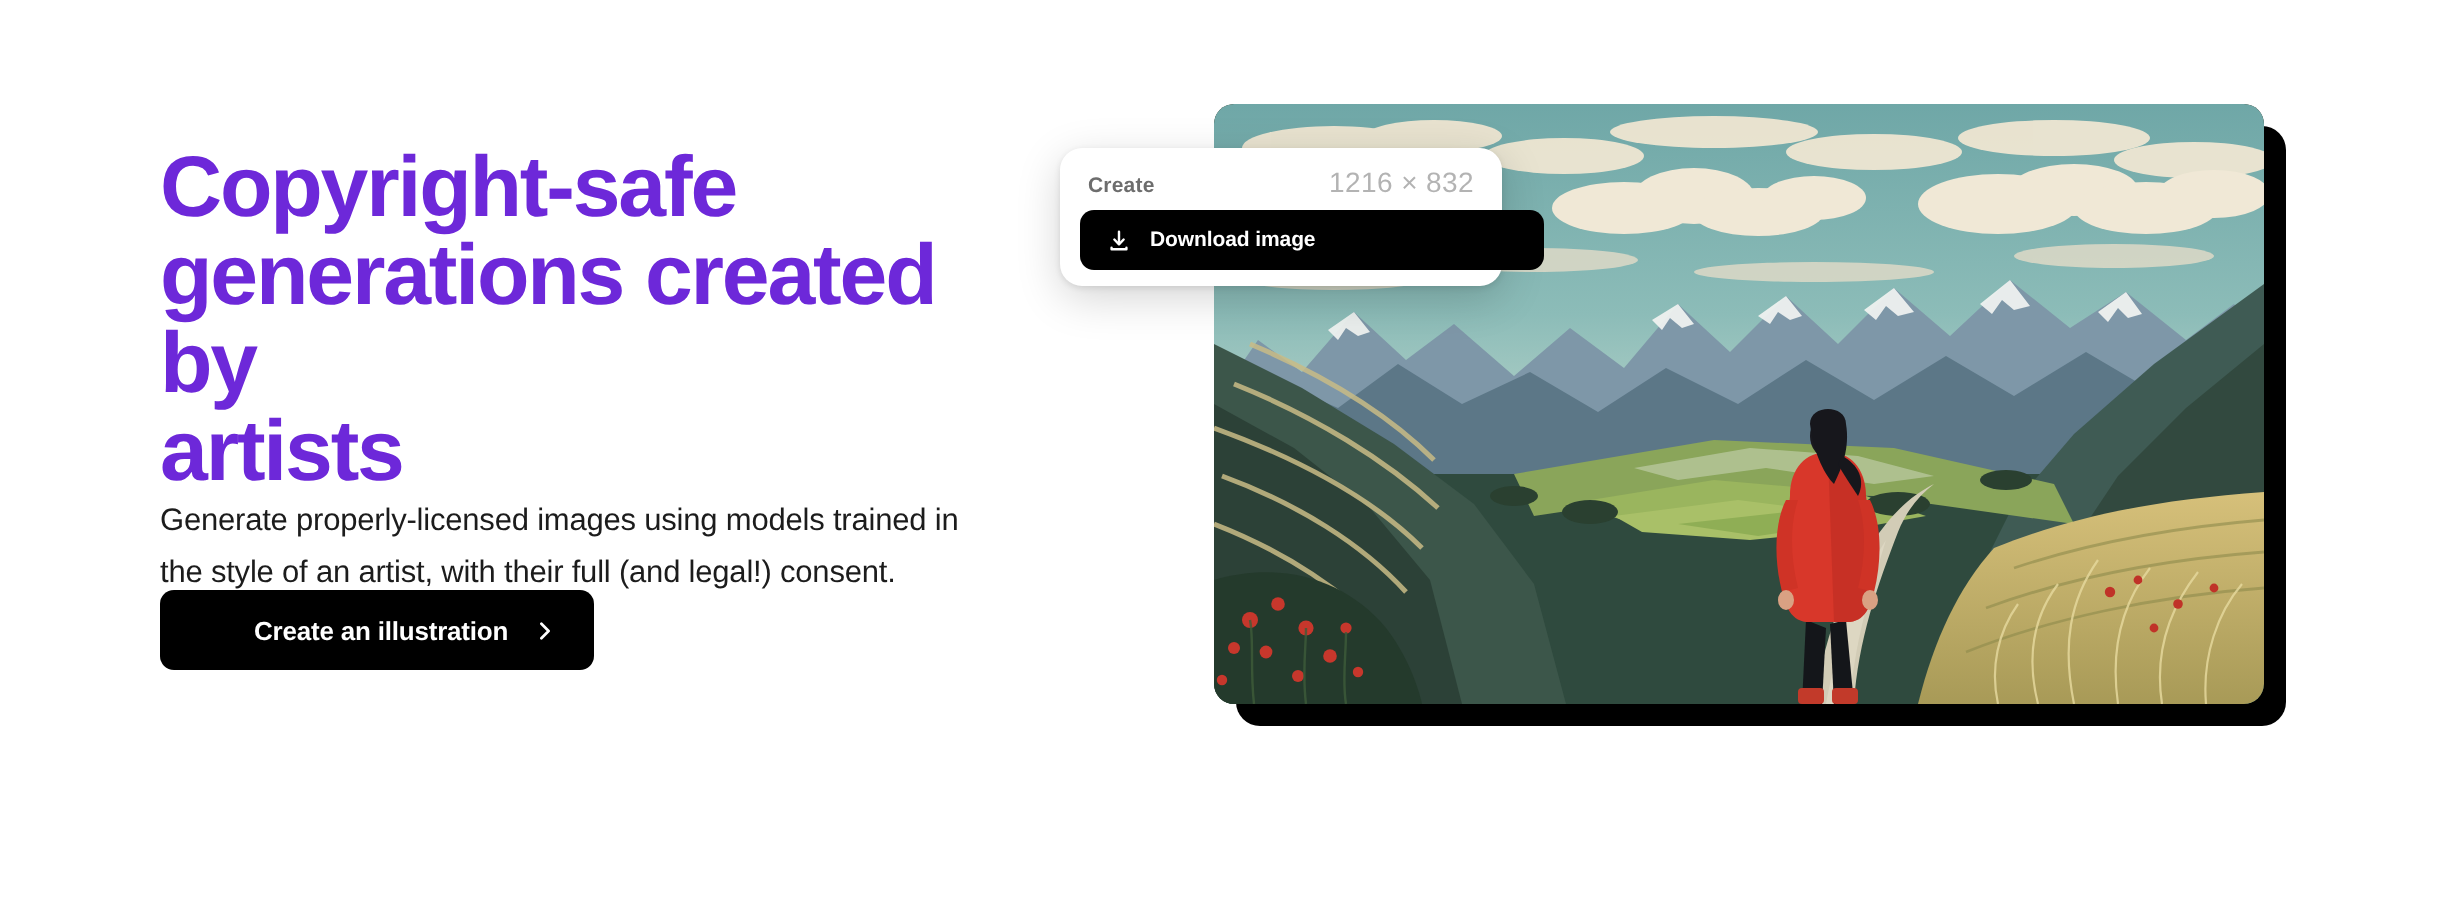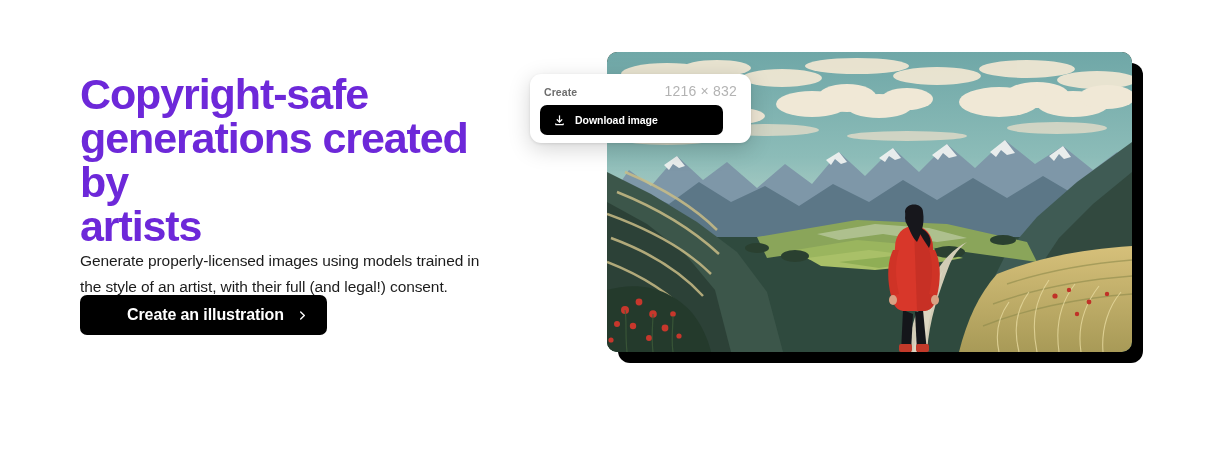--- a/index.html
+++ b/index.html
@@ -22,21 +22,21 @@
     width: 400px;
     font-size: 15.5px; line-height: 26px; font-weight: 400;
     color: #1c1c1c; letter-spacing: -0.1px; white-space: pre-line;
   }
   .cta {
     position: absolute; left: 80px; top: 295px;
     height: 40px; padding: 0 20px 0 47px;
     display: inline-flex; align-items: center; gap: 14px;
     background: #000; color: #fff; border: none; border-radius: 7px;
     font-family: "Liberation Sans", sans-serif;
-    font-size: 16px; font-weight: 700; letter-spacing: -0.1px;
+    font-size: 13px; font-weight: 700; letter-spacing: -0.1px;
     cursor: pointer;
   }
   .cta .chev { display: block; width: 9px; height: 9px; position: relative; top: 0; }
 
   
   .art-wrap { position: absolute; left: 607px; top: 52px; width: 525px; height: 300px; }
   .art-shadow {
     position: absolute; left: 11px; top: 11px; width: 525px; height: 300px;
     background: #000; border-radius: 12px;
   }
@@ -53,21 +53,21 @@
     box-shadow: 0 6px 22px rgba(0,0,0,0.17), 0 1px 3px rgba(0,0,0,0.10);
     padding: 9px 10px 10px 10px;
   }
   .export-head {
     display: flex; align-items: baseline; justify-content: space-between;
     padding: 0 4px 0 4px; height: 15px;
   }
   .export-title { font-size: 10.5px; font-weight: 700; color: #6d6d6d; letter-spacing: 0.1px; }
   .export-dims  { font-size: 14px; font-weight: 400; color: #b3b3b3; letter-spacing: 0.2px; }
   .download-btn {
-    margin-top: 7px; width: 183px; height: 30px;
+    margin-top: 7px; width: 232px; height: 30px;
     background: #000; color: #fff; border: none; border-radius: 7px;
     display: flex; align-items: center; gap: 9px; padding-left: 13px;
     font-family: "Liberation Sans", sans-serif;
     font-size: 10.5px; font-weight: 700; letter-spacing: -0.05px;
     cursor: pointer;
   }
   .dl-icon { display: block; width: 13px; height: 13px; flex: none; }
 </style>
 </head>
 <body>

